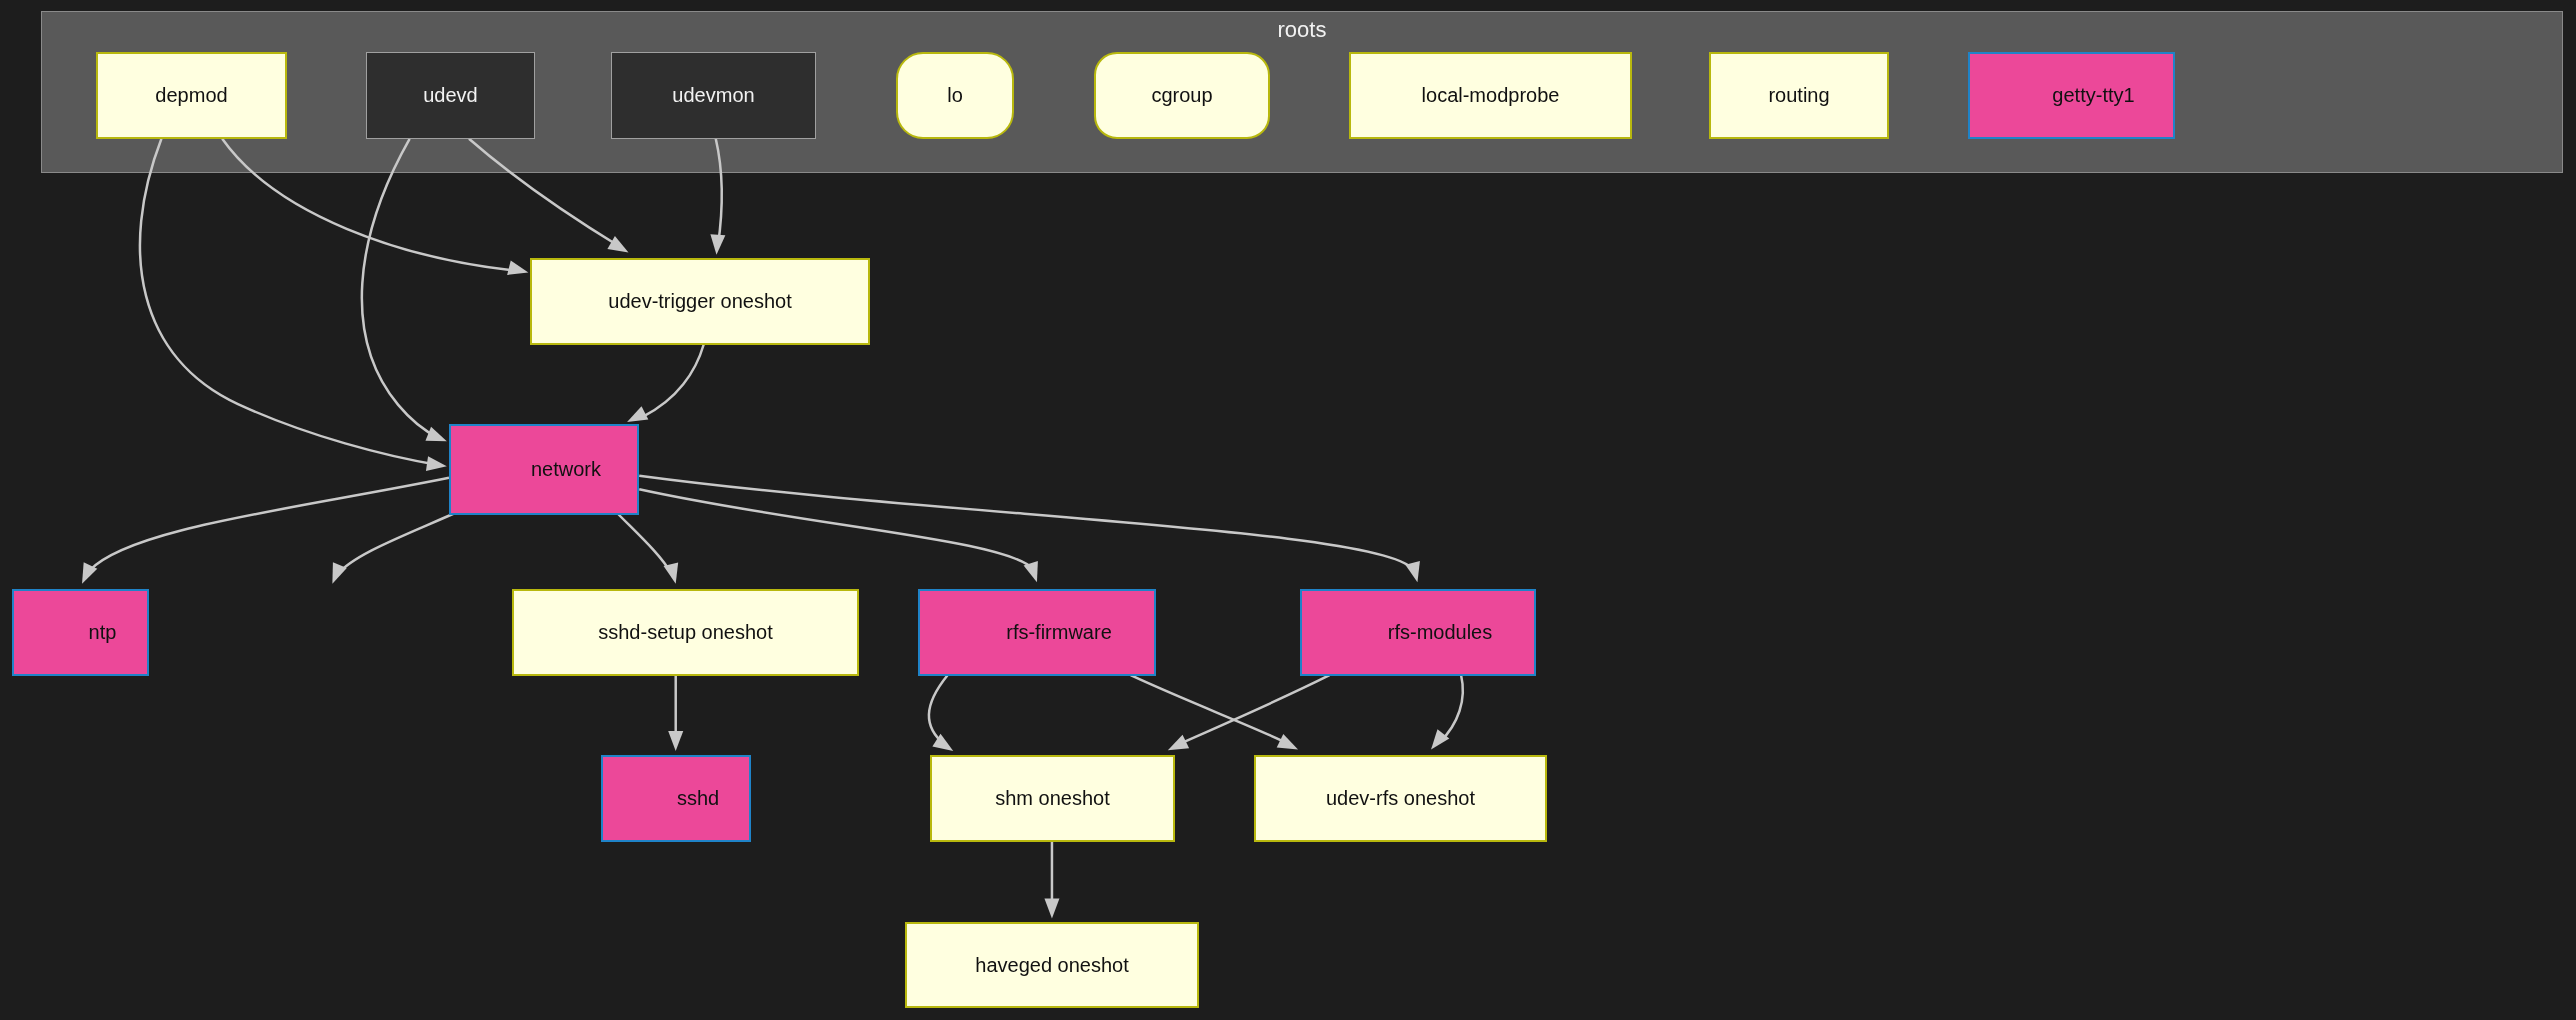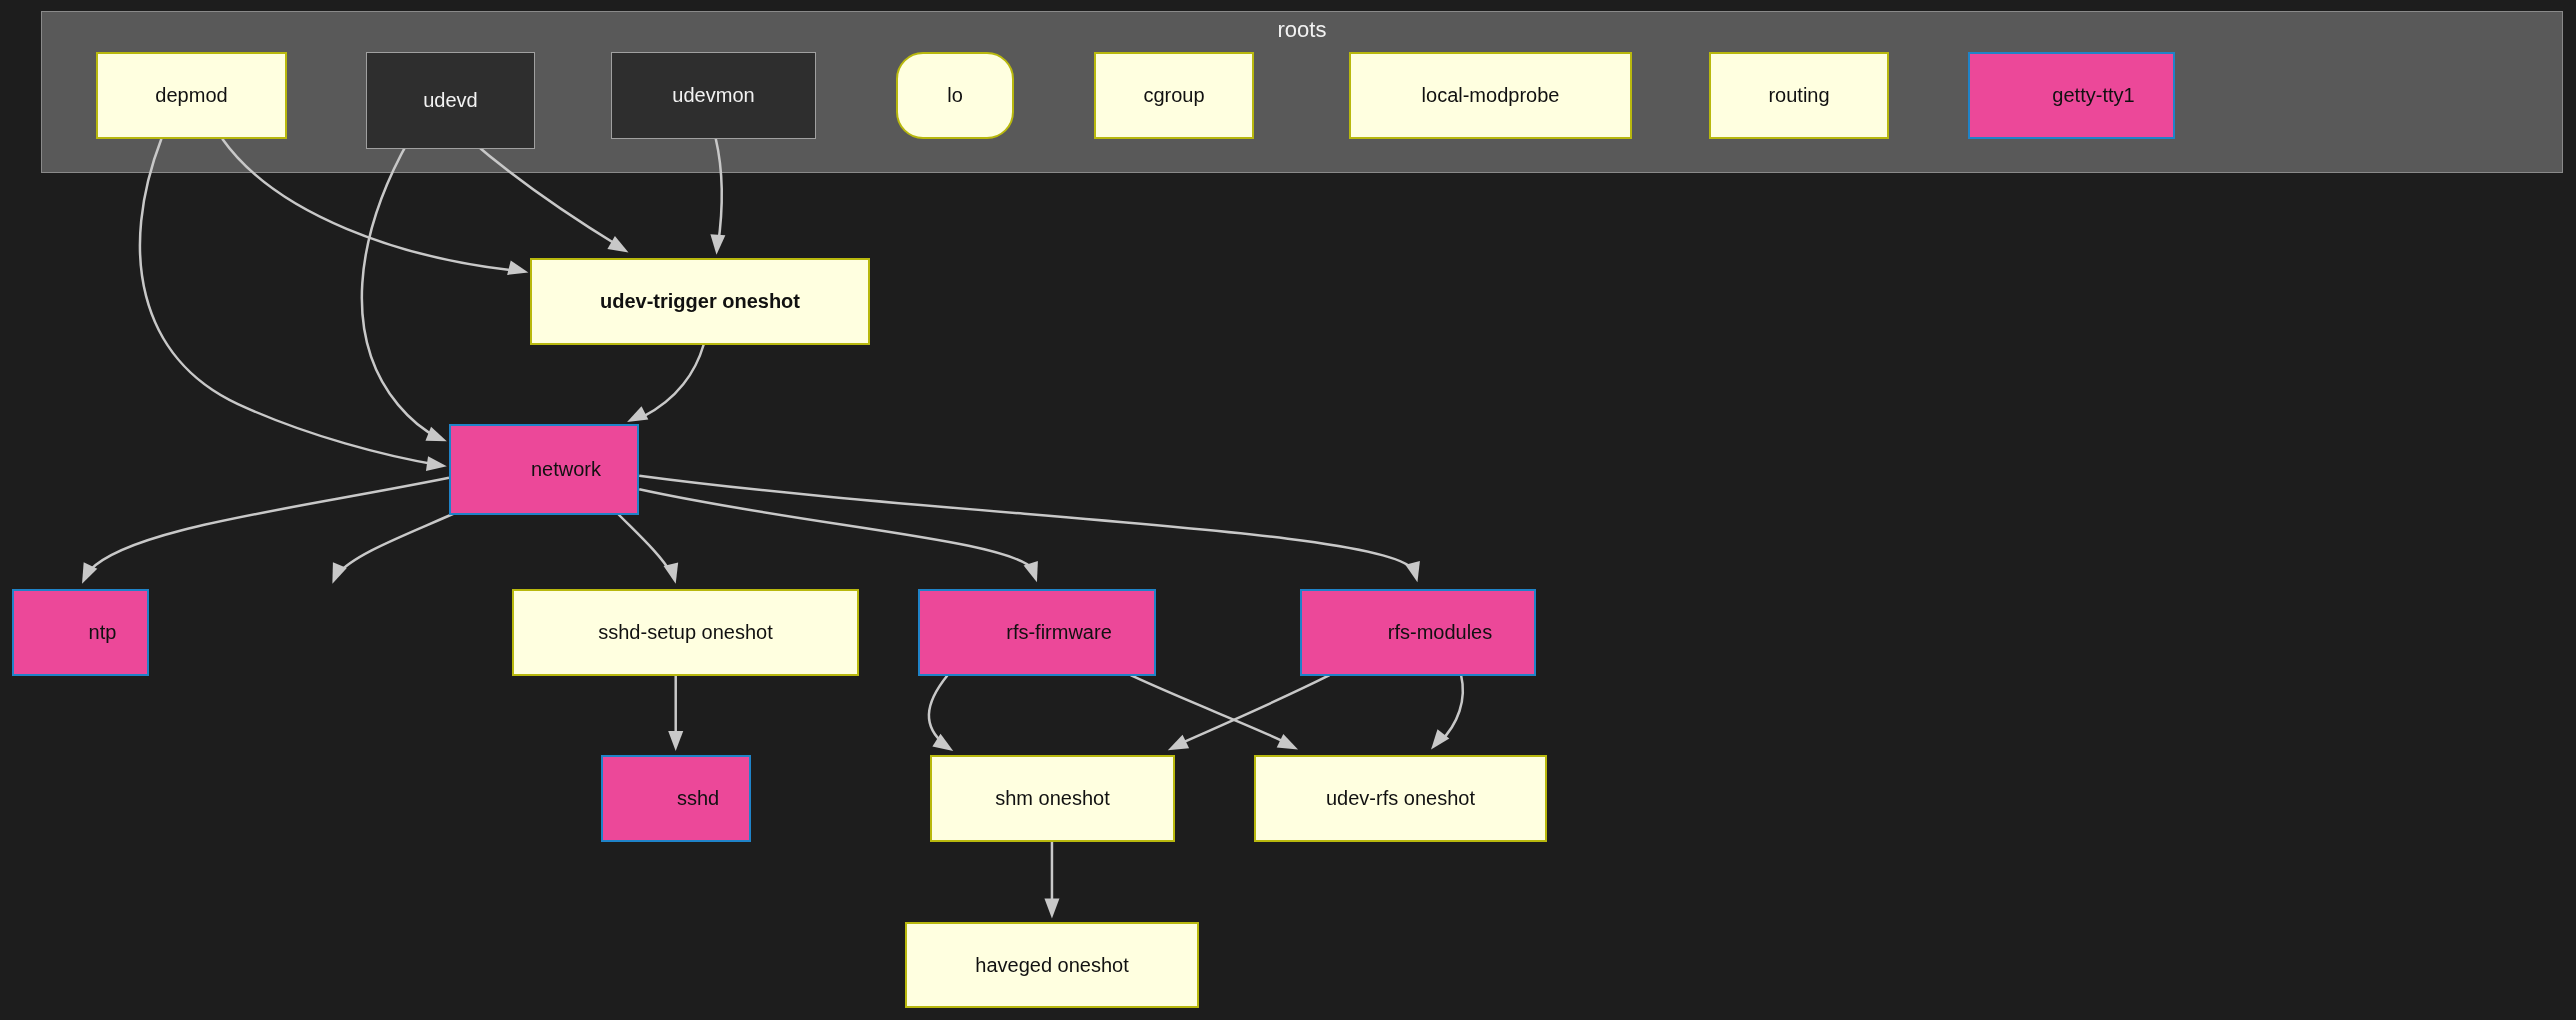--- a/index.html
+++ b/index.html
@@ -126,42 +126,42 @@
       </g>
       <g>
         <path d="M1470,1177 C1470,1210 1470,1242 1470,1270" fill="none" stroke="#c8c8c8" stroke-width="3.5"></path>
         <path d="M0,0 L-28,-10.5 L-28,10.5 Z" fill="#c8c8c8" transform="translate(1470,1284) rotate(90)"></path>
       </g>
     </svg>
 
 <div class="node yellow" style="left: 96px; top: 52px; width: 191px; height: 87px;">
       <span>depmod</span>
     </div>
-    <div class="node dark" style="left: 366px; top: 52px; width: 169px; height: 97px;">
+    <div class="node dark" style="left: 366px; top: 52px; width: 169px; height: 87px;">
       <span>udevd</span>
     </div>
     <div class="node dark" style="left: 611px; top: 52px; width: 205px; height: 87px;">
       <span>udevmon</span>
     </div>
     <div class="node yellow" style="left: 896px; top: 52px; width: 118px; height: 87px; border-radius: 27px;">
       <span>lo</span>
     </div>
-    <div class="node yellow" style="left: 1094px; top: 52px; width: 160px; height: 87px;">
+    <div class="node yellow" style="left: 1094px; top: 52px; width: 176px; height: 87px; border-radius: 23px;">
       <span>cgroup</span>
     </div>
     <div class="node yellow" style="left: 1349px; top: 52px; width: 283px; height: 87px;">
       <span>local-modprobe</span>
     </div>
     <div class="node yellow" style="left: 1709px; top: 52px; width: 180px; height: 87px;">
       <span>routing</span>
     </div>
     <div class="node blue" style="left: 1968px; top: 52px; width: 207px; height: 87px;">
       <span>getty-tty1</span>
     </div>
-    <div class="node yellow" style="left: 530px; top: 258px; width: 340px; height: 87px; font-weight: bold;">
+    <div class="node yellow" style="left: 530px; top: 258px; width: 340px; height: 87px;">
       <span>udev-trigger oneshot</span>
     </div>
     <div class="node blue" style="left: 449px; top: 424px; width: 190px; height: 91px;">
       <span>network</span>
     </div>
     <div class="node blue" style="left: 12px; top: 589px; width: 137px; height: 87px;">
       <span>ntp</span>
     </div>
     <div class="node yellow" style="left: 512px; top: 589px; width: 347px; height: 87px;">
       <span>sshd-setup oneshot</span>

